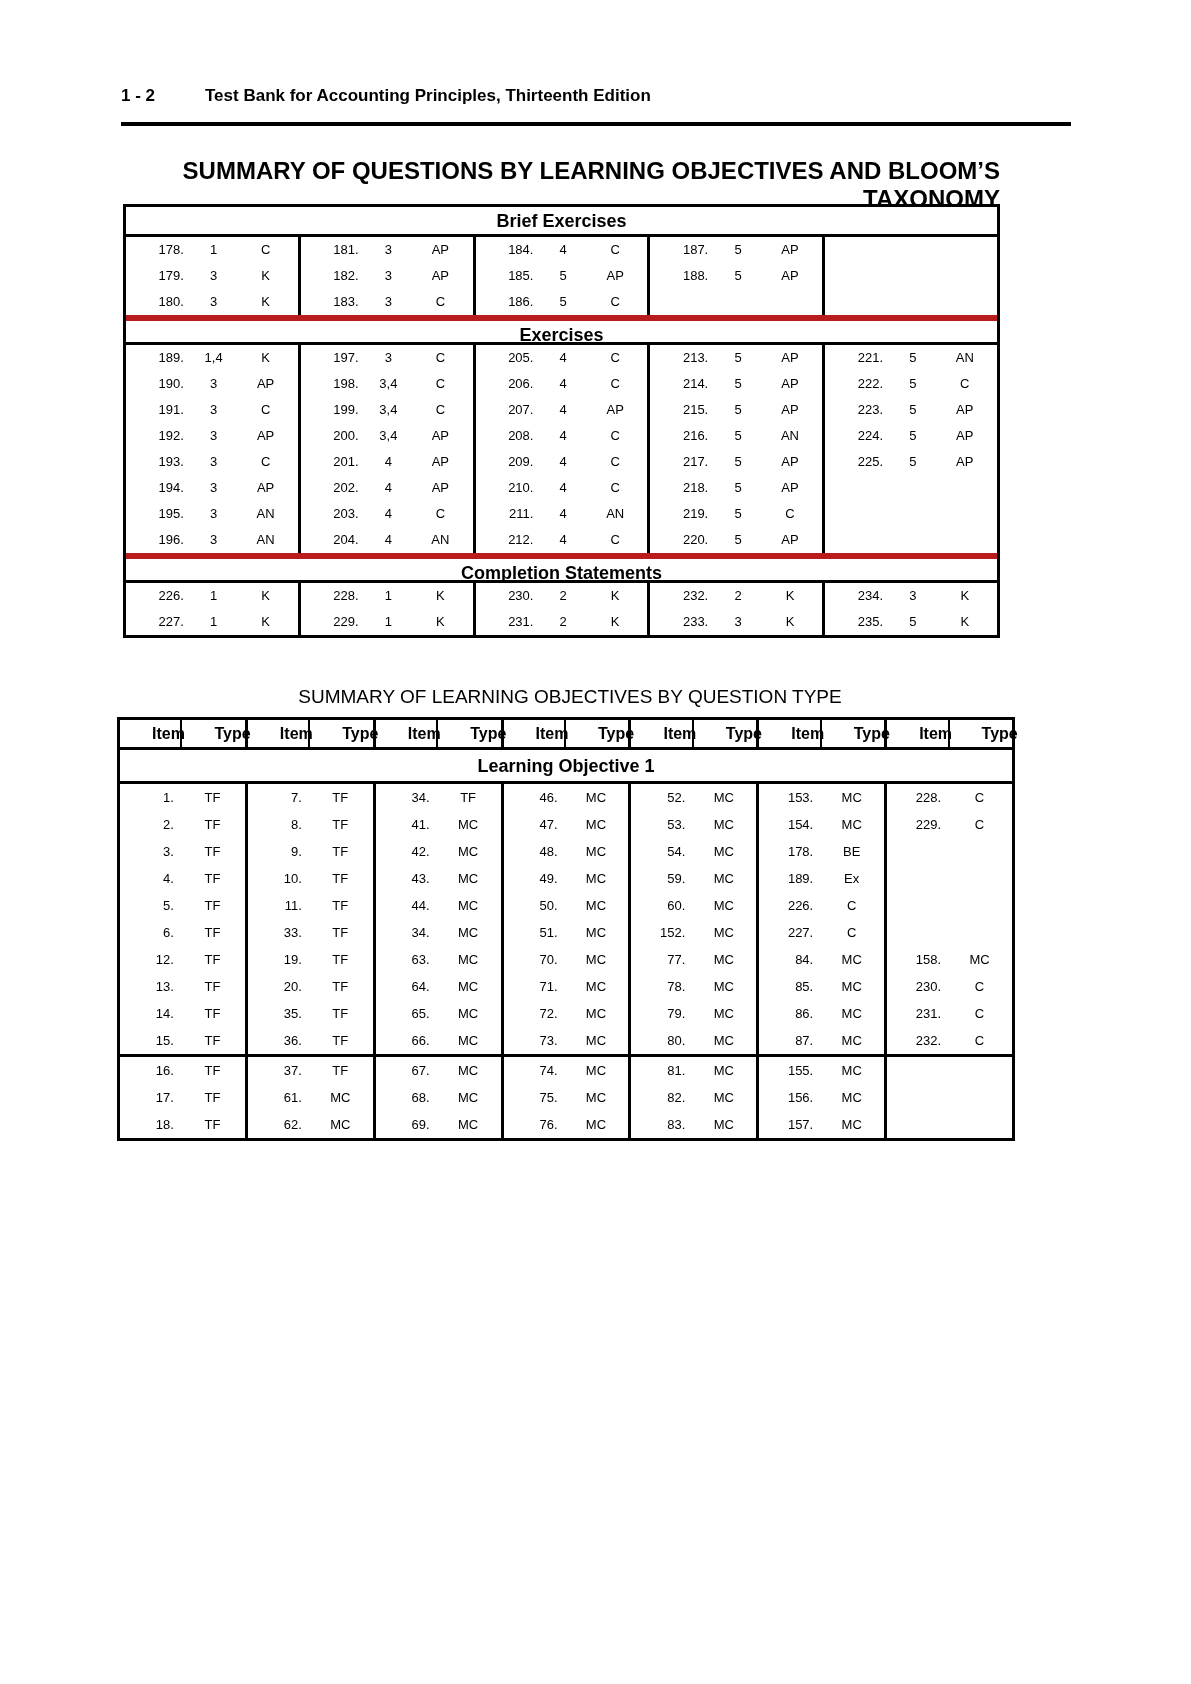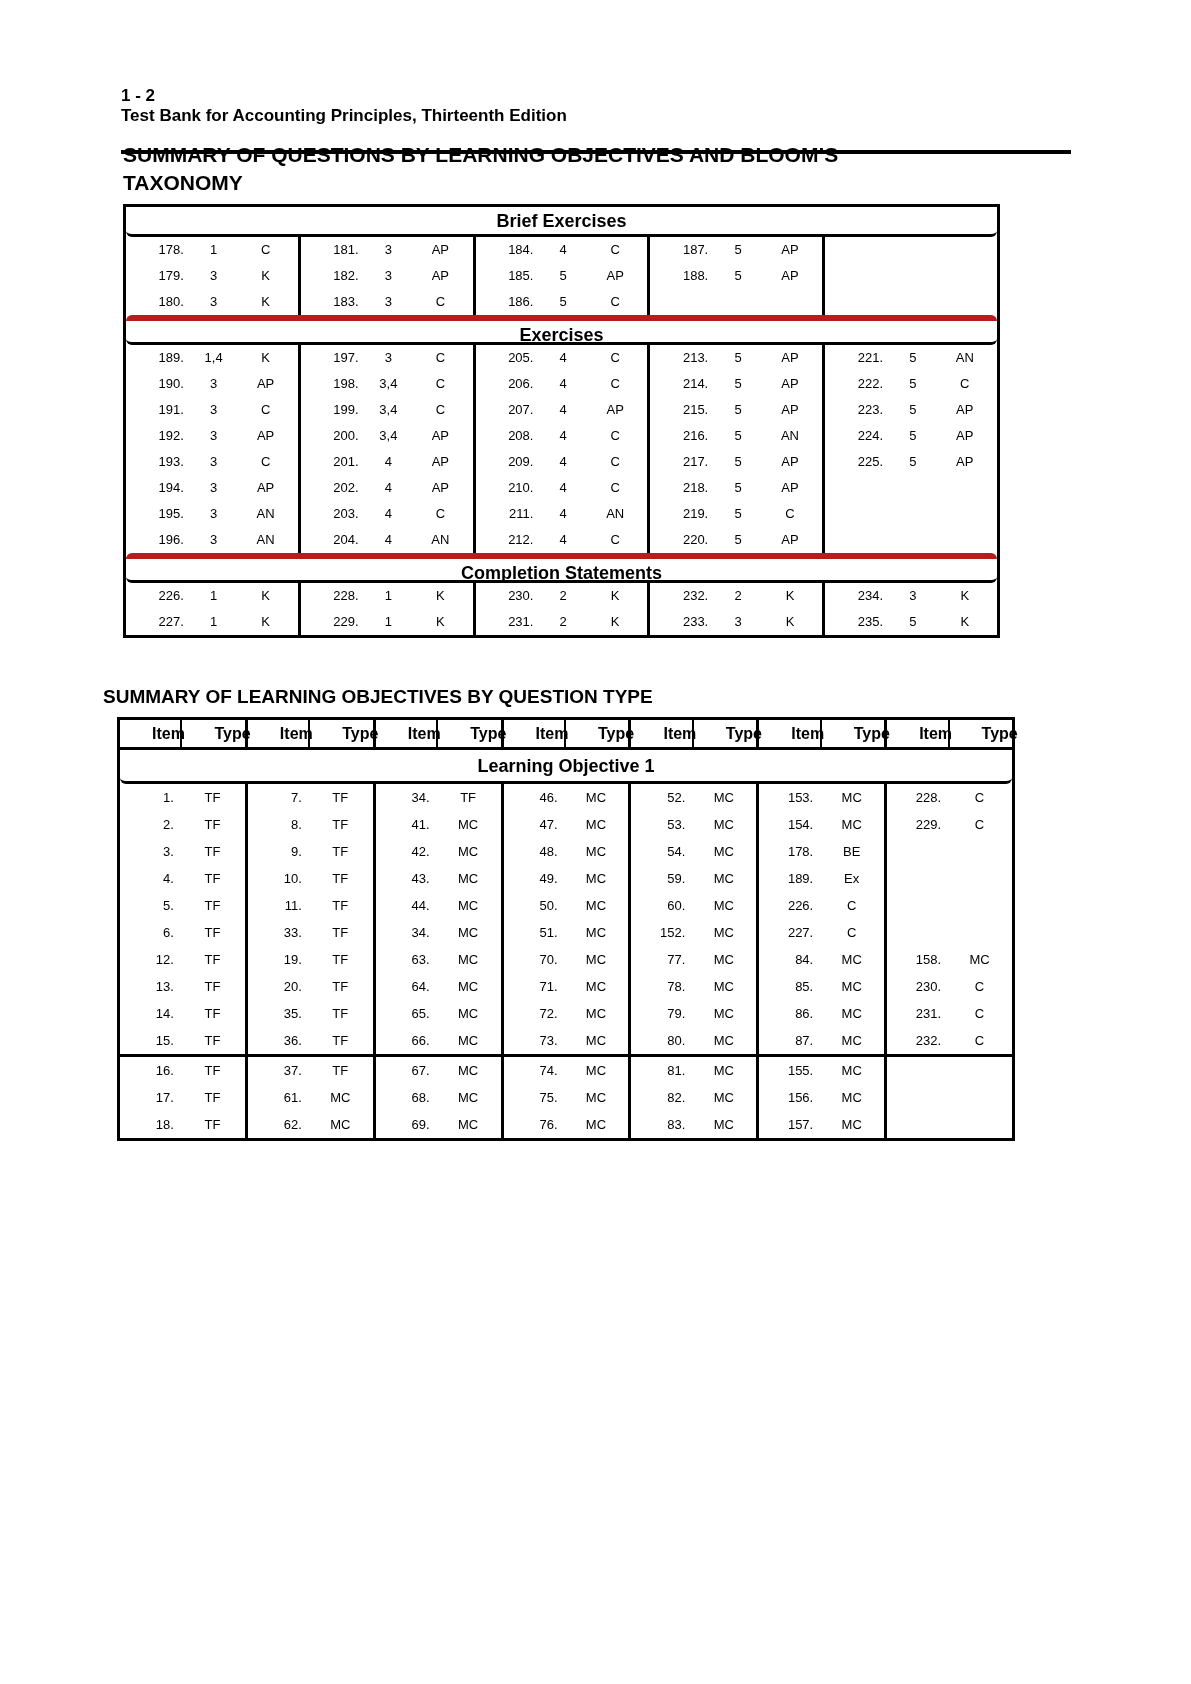--- a/index.html
+++ b/index.html
@@ -9,48 +9,46 @@
     width:1191px; height:1684px;
     margin:0 auto;
     background:#ffffff;
     font-family:"Liberation Sans","DejaVu Sans",sans-serif;
     color:#000;
   }
 
   
   .doc-header {
     position:absolute; top:86px; left:121px; width:950px;
-    padding-bottom:24px;
+    padding-bottom:16px;
     border-bottom:4px solid #000;
     font-size:17px; font-weight:bold;
     display:flex;
-    flex-direction:column;
   }
   .doc-header .pageno { width:84px; }
 
   
   .main-title {
-    position:absolute; top:141px; left:123px; width:877px;
-    text-align:left; font-size:21px; font-weight:bold; line-height:28px;
+    position:absolute; top:157px; left:123px; width:877px;
+    text-align:right; font-size:24px; font-weight:bold; line-height:28px;
   }
   .table2-title {
-    position:absolute; top:686px; left:103px; width:898px;
-    font-size:19px; font-weight:bold;
+    position:absolute; top:686px; left:121px; width:898px;
+    text-align:center; font-size:19px; font-weight:normal;
   }
 
   
   .btable { position:absolute; border:3px solid #000; background:#fff; }
   #table1 { top:204px; left:123px; width:877px; }
   #table2 { top:717px; left:117px; width:898px; }
 
   .sec-h {
     text-align:center; font-weight:bold; font-size:18px;
     height:30px; line-height:29px;
     border-bottom:3px solid #000;
-    border-radius:6px;
   }
   .sec-h.bt { border-top:6px solid #b91c1c; }
 
   .t-row { display:flex; height:26px; line-height:26px; font-size:13px; }
   #table2 .t-row { height:27px; line-height:27px; }
 
   .grp { display:flex; flex:1 1 0; min-width:0; }
   .grp.gl { border-left:3px solid #000; }
 
   

